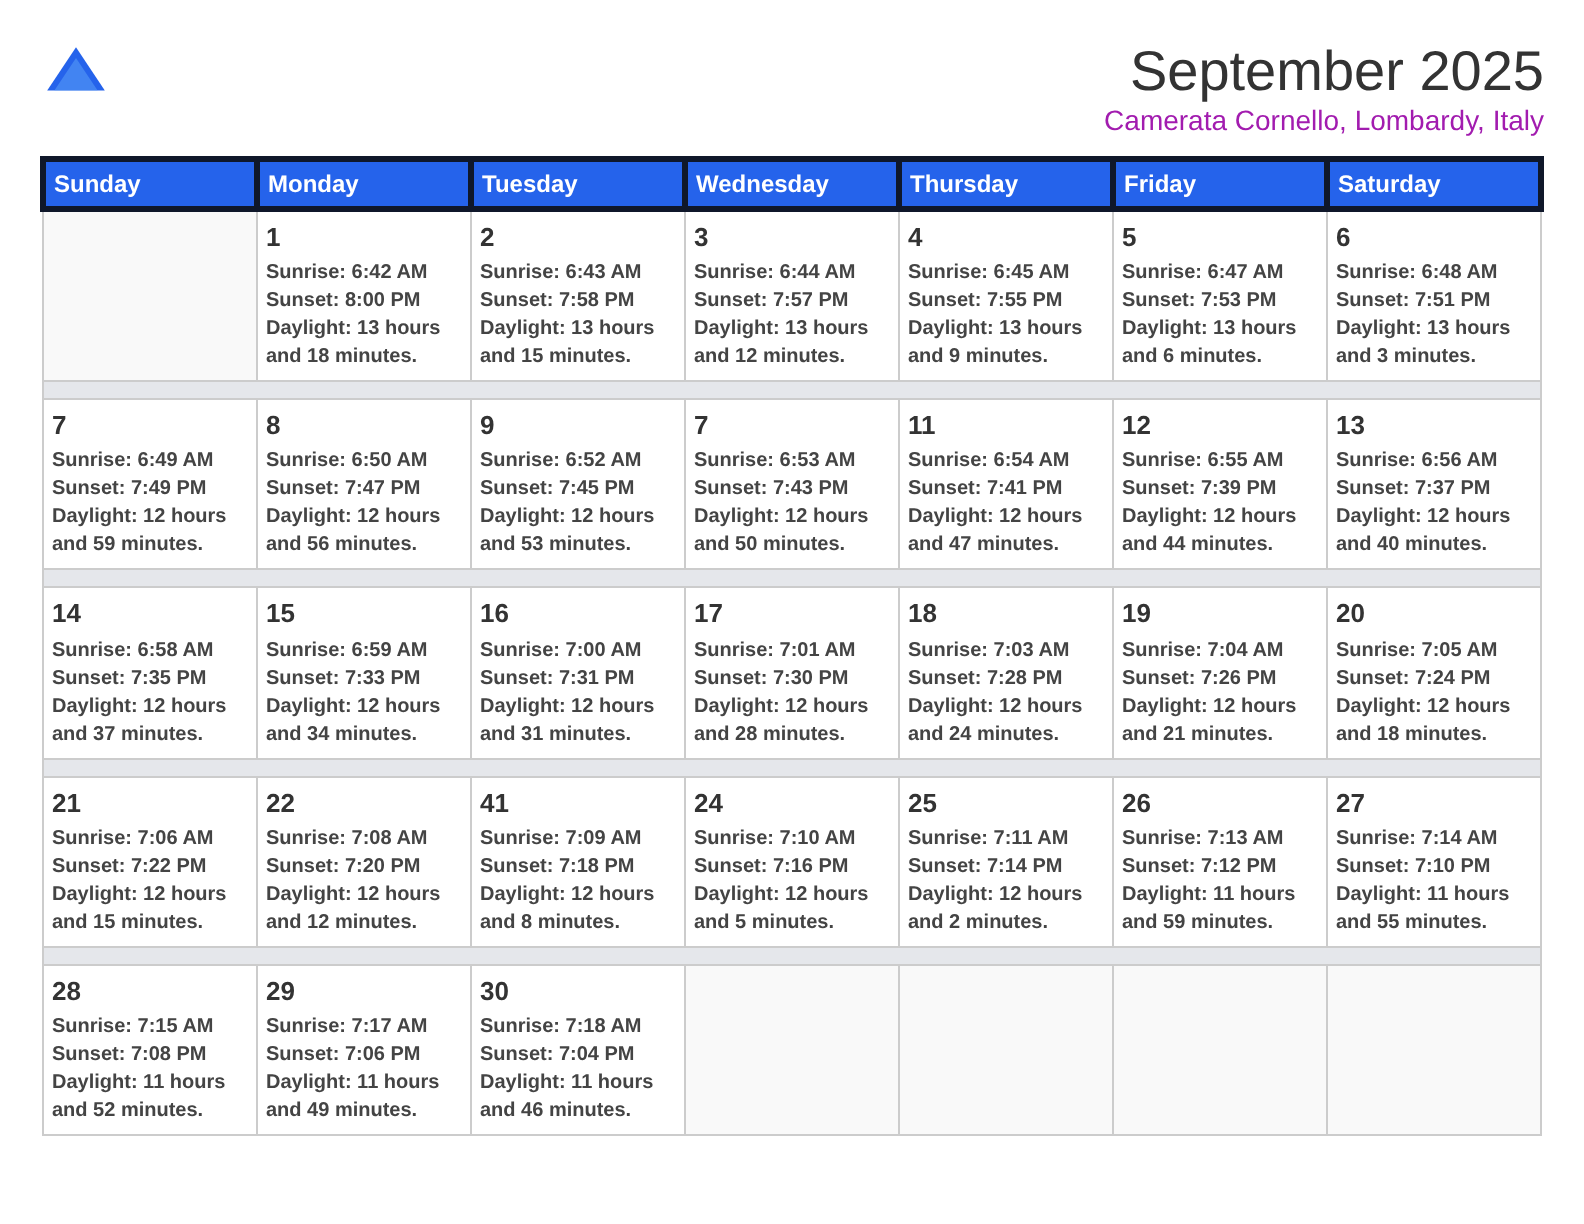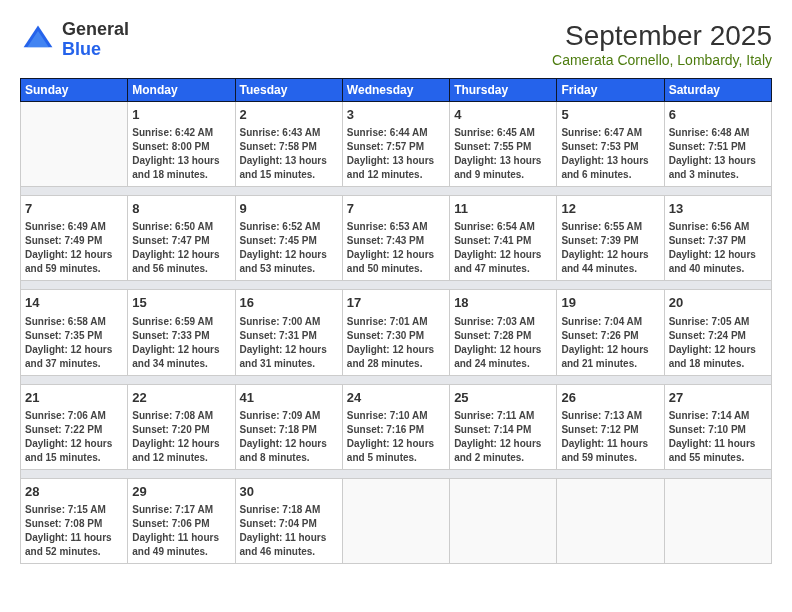--- a/index.html
+++ b/index.html
@@ -35,35 +35,35 @@
     .title-block {
       text-align: right;
     }
     .month-title {
       font-size: 28px;
       font-weight: normal;
       color: #333;
     }
     .subtitle {
       font-size: 14px;
-      color: #4d7c0f;
+      color: #a21caf;
     }
     .calendar {
       width: 100%;
       border-collapse: collapse;
       font-size: 11px;
     }
     .calendar thead tr th {
       background: #2563eb;
       color: #fff;
       padding: 4px 4px;
       text-align: left;
       font-size: 12px;
       font-weight: bold;
-      border: 1px solid #0f172a;
+      border: 3px solid #0f172a;
     }
     .calendar tbody tr td {
       border: 1px solid #ccc;
       vertical-align: top;
       padding: 4px;
       min-height: 80px;
       width: calc(100% / 7);
       color: #333;
       line-height: 1.4;
     }
@@ -90,24 +90,20 @@
   </style>
 </head>
 <body>
 
 <div class="header">
   <div class="logo">
     <svg class="logo-icon" viewBox="0 0 40 40" xmlns="http://www.w3.org/2000/svg">
       <polygon points="20,4 36,28 4,28" fill="#2563eb"></polygon>
       <polygon points="20,10 32,28 8,28" fill="#60a5fa" opacity="0.5"></polygon>
     </svg>
-    <div class="logo-text">
-      <span class="logo-general">General</span><br>
-      <span class="logo-blue">Blue</span>
-    </div>
   </div>
   <div class="title-block">
     <div class="month-title">September 2025</div>
     <div class="subtitle">Camerata Cornello, Lombardy, Italy</div>
   </div>
 </div>
 
 <table class="calendar">
   <thead>
     <tr>

